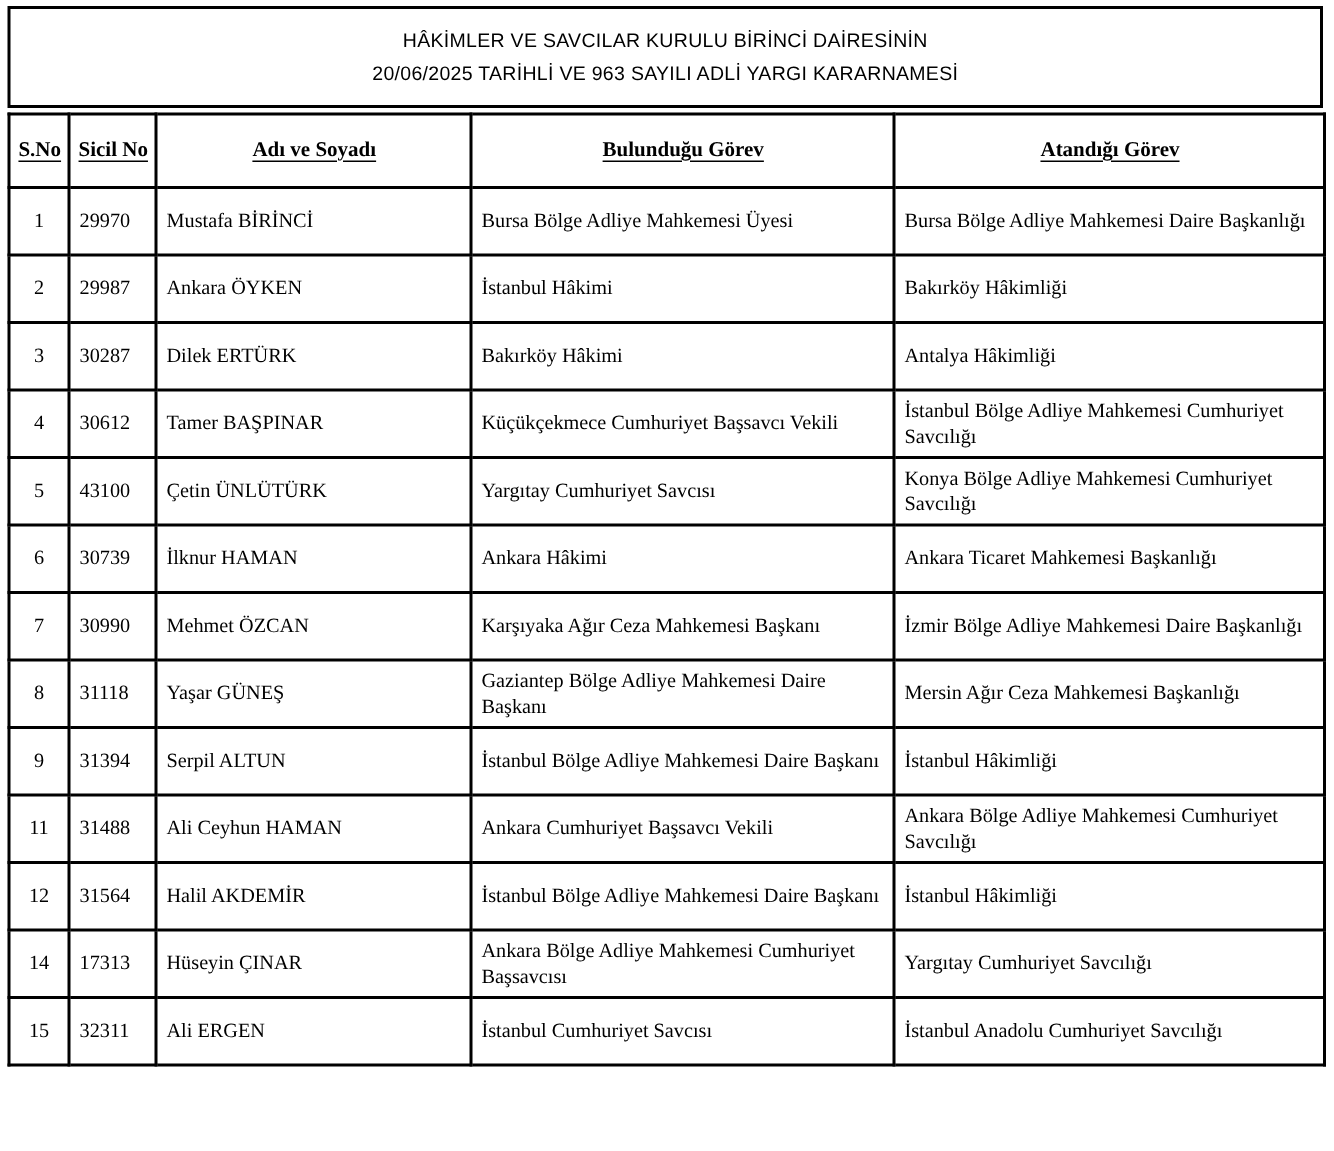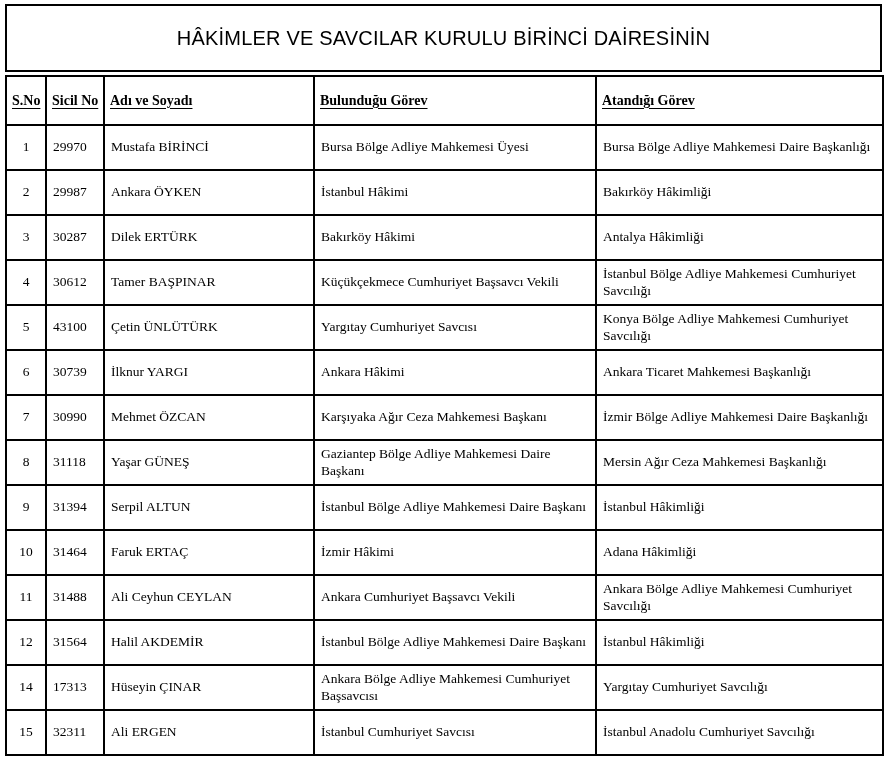--- a/index.html
+++ b/index.html
@@ -22,40 +22,40 @@
   .title-box {
     border: 2px solid #000;
     height: 68px;
     box-sizing: border-box;
     display: flex;
     flex-direction: column;
     align-items: center;
     justify-content: center;
     text-align: right;
     font-family: "Liberation Sans", sans-serif;
-    font-size: 20px;
+    font-size: 13px;
     line-height: 22px;
     letter-spacing: 0.2px;
     margin-bottom: 3px;
   }
   table.decree {
     width: 100%;
     border-collapse: collapse;
     table-layout: fixed;
     font-family: "Liberation Serif", serif;
     font-size: 13.5px;
   }
   table.decree, table.decree th, table.decree td {
     border: 2px solid #000;
   }
   table.decree th {
     height: 43px;
     font-size: 14px;
     font-weight: bold;
-    text-align: left;
+    text-align: center;
     vertical-align: middle;
     padding: 2px 4px 2px 5px;
     text-decoration: underline;
     text-underline-offset: 3px;
     white-space: nowrap;
     overflow: hidden;
   }
   table.decree td {
     height: 39px;
     vertical-align: middle;
@@ -71,20 +71,21 @@
   col.w-from  { width: 282px; }
   col.w-to    { width: 287px; }
 </style>
 </head>
 <body>
 
 <div class="page">
 
   <div class="title-box">
     <div>HÂKİMLER VE SAVCILAR KURULU BİRİNCİ DAİRESİNİN</div>
+    <div>20/06/2025 TARİHLİ VE 963 SAYILI ADLİ YARGI KARARNAMESİ</div>
   </div>
 
   <table class="decree">
     <colgroup>
       <col class="w-sno">
       <col class="w-sicil">
       <col class="w-name">
       <col class="w-from">
       <col class="w-to">
     </colgroup>
@@ -129,21 +130,21 @@
         <tr>
           <td class="c-sno">5</td>
           <td class="c-sicil">43100</td>
           <td class="c-name">Çetin ÜNLÜTÜRK</td>
           <td class="c-from">Yargıtay Cumhuriyet Savcısı</td>
           <td class="c-to">Konya Bölge Adliye Mahkemesi Cumhuriyet Savcılığı</td>
         </tr>
         <tr>
           <td class="c-sno">6</td>
           <td class="c-sicil">30739</td>
-          <td class="c-name">İlknur YARGI</td>
+          <td class="c-name">İlknur HAMAN</td>
           <td class="c-from">Ankara Hâkimi</td>
           <td class="c-to">Ankara Ticaret Mahkemesi Başkanlığı</td>
         </tr>
         <tr>
           <td class="c-sno">7</td>
           <td class="c-sicil">30990</td>
           <td class="c-name">Mehmet ÖZCAN</td>
           <td class="c-from">Karşıyaka Ağır Ceza Mahkemesi Başkanı</td>
           <td class="c-to">İzmir Bölge Adliye Mahkemesi Daire Başkanlığı</td>
         </tr>
@@ -155,30 +156,23 @@
           <td class="c-to">Mersin Ağır Ceza Mahkemesi Başkanlığı</td>
         </tr>
         <tr>
           <td class="c-sno">9</td>
           <td class="c-sicil">31394</td>
           <td class="c-name">Serpil ALTUN</td>
           <td class="c-from">İstanbul Bölge Adliye Mahkemesi Daire Başkanı</td>
           <td class="c-to">İstanbul Hâkimliği</td>
         </tr>
         <tr>
-          <td class="c-sno">10</td>
-          <td class="c-sicil">31464</td>
-          <td class="c-name">Faruk ERTAÇ</td>
-          <td class="c-from">İzmir Hâkimi</td>
-          <td class="c-to">Adana Hâkimliği</td>
-        </tr>
-        <tr>
           <td class="c-sno">11</td>
           <td class="c-sicil">31488</td>
-          <td class="c-name">Ali Ceyhun CEYLAN</td>
+          <td class="c-name">Ali Ceyhun HAMAN</td>
           <td class="c-from">Ankara Cumhuriyet Başsavcı Vekili</td>
           <td class="c-to">Ankara Bölge Adliye Mahkemesi Cumhuriyet Savcılığı</td>
         </tr>
         <tr>
           <td class="c-sno">12</td>
           <td class="c-sicil">31564</td>
           <td class="c-name">Halil AKDEMİR</td>
           <td class="c-from">İstanbul Bölge Adliye Mahkemesi Daire Başkanı</td>
           <td class="c-to">İstanbul Hâkimliği</td>
         </tr>

